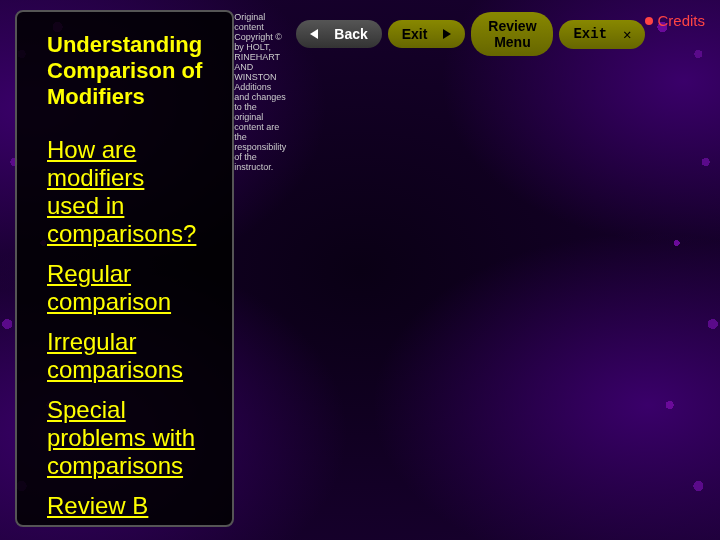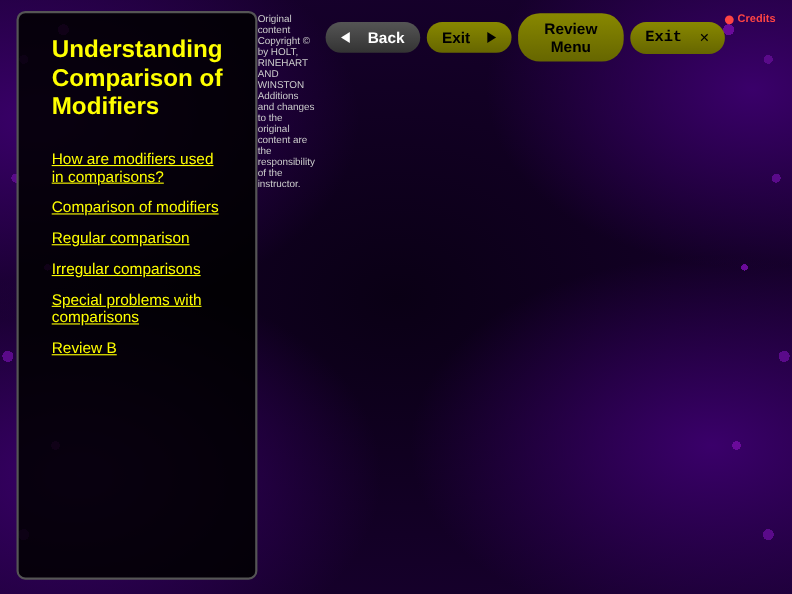--- a/index.html
+++ b/index.html
@@ -78,21 +78,21 @@
     .menu-list {
       list-style: none;
       display: flex;
       flex-direction: column;
       gap: 4px;
     }
 
     .menu-list li a {
       color: #ffff00;
       text-decoration: underline;
-      font-size: 14px;
+      font-size: 24px;
       font-family: Arial, sans-serif;
       cursor: pointer;
       display: block;
       padding: 4px 0;
     }
 
     
     .bottom-bar {
       display: flex;
       align-items: flex-start;
@@ -163,22 +163,22 @@
       border-top: 5px solid transparent;
       border-bottom: 5px solid transparent;
       border-left: 8px solid black;
     }
 
     .credits-area {
       display: flex;
       align-items: center;
       gap: 4px;
       color: #ff4444;
-      font-size: 10px;
-      font-weight: bold;
+      font-size: 15px;
+      font-weight: normal;
     }
 
     .red-dot {
       width: 8px;
       height: 8px;
       background: #ff4444;
       border-radius: 50%;
       display: inline-block;
     }
   </style>
@@ -191,23 +191,20 @@
 
   <div class="content-box">
 
     <h1 class="page-title">Understanding Comparison of Modifiers</h1>
 
     <ul class="menu-list">
     <li>
           <a href="#">How are modifiers used in comparisons?</a>
         </li>
         <li>
-          <a href="#">Comparison of modifiers</a>
-        </li>
-        <li>
           <a href="#">Regular comparison</a>
         </li>
         <li>
           <a href="#">Irregular comparisons</a>
         </li>
         <li>
           <a href="#">Special problems with comparisons</a>
         </li>
         <li>
           <a href="#">Review B</a>

